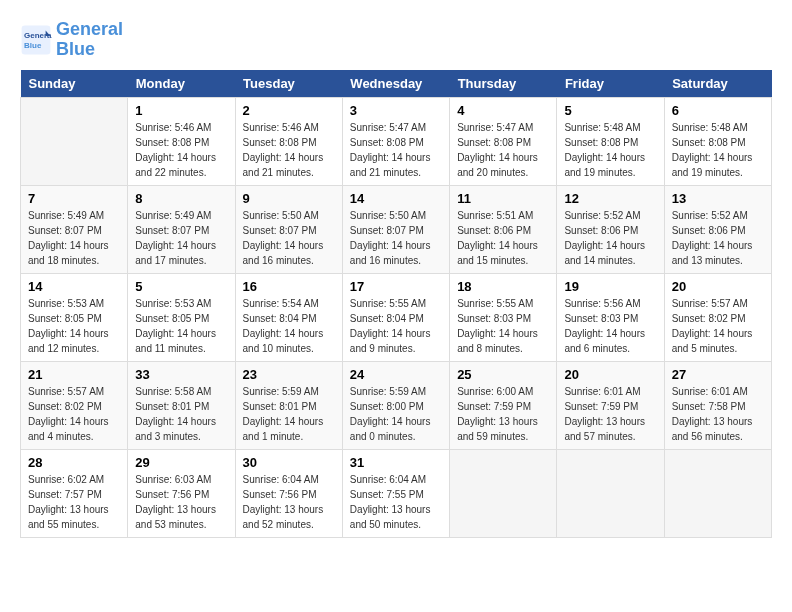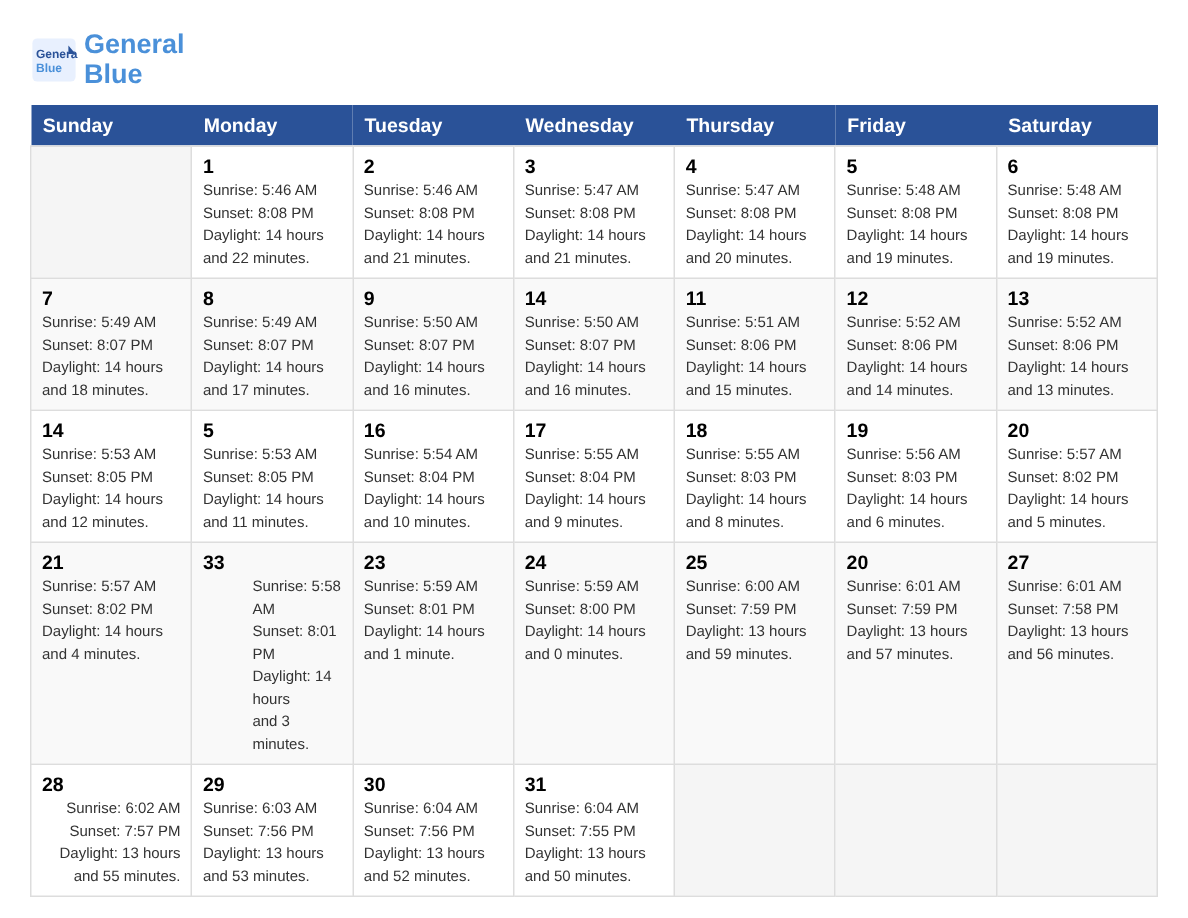--- a/index.html
+++ b/index.html
@@ -274,21 +274,21 @@
       <tr>
         <td>
           <span class="day-number">21</span>
           <div class="day-info" style="white-space: pre-line;">Sunrise: 5:57 AM
 Sunset: 8:02 PM
 Daylight: 14 hours
 and 4 minutes.</div>
         </td>
         <td>
           <span class="day-number">33</span>
-          <div class="day-info" style="white-space: pre-line; margin-left: 33px;">Sunrise: 5:58 AM
+          <div class="day-info" style="white-space: pre-line;">Sunrise: 5:58 AM
 Sunset: 8:01 PM
 Daylight: 14 hours
 and 3 minutes.</div>
         </td>
         <td>
           <span class="day-number">23</span>
           <div class="day-info" style="white-space: pre-line;">Sunrise: 5:59 AM
 Sunset: 8:01 PM
 Daylight: 14 hours
 and 1 minute.</div>
@@ -318,21 +318,21 @@
           <span class="day-number">27</span>
           <div class="day-info" style="white-space: pre-line;">Sunrise: 6:01 AM
 Sunset: 7:58 PM
 Daylight: 13 hours
 and 56 minutes.</div>
         </td>
       </tr>
       <tr>
         <td>
           <span class="day-number">28</span>
-          <div class="day-info" style="white-space: pre-line; text-align: right;">Sunrise: 6:02 AM
+          <div class="day-info" style="white-space: pre-line;">Sunrise: 6:02 AM
 Sunset: 7:57 PM
 Daylight: 13 hours
 and 55 minutes.</div>
         </td>
         <td>
           <span class="day-number">29</span>
           <div class="day-info" style="white-space: pre-line;">Sunrise: 6:03 AM
 Sunset: 7:56 PM
 Daylight: 13 hours
 and 53 minutes.</div>

